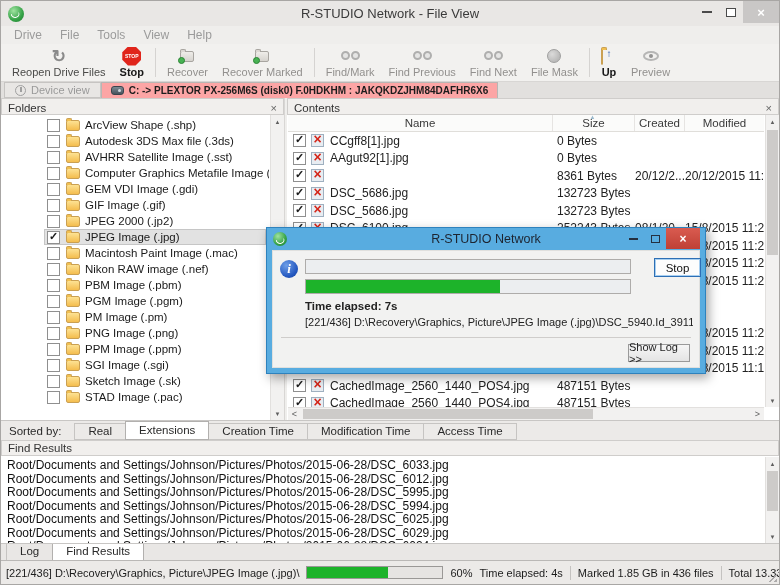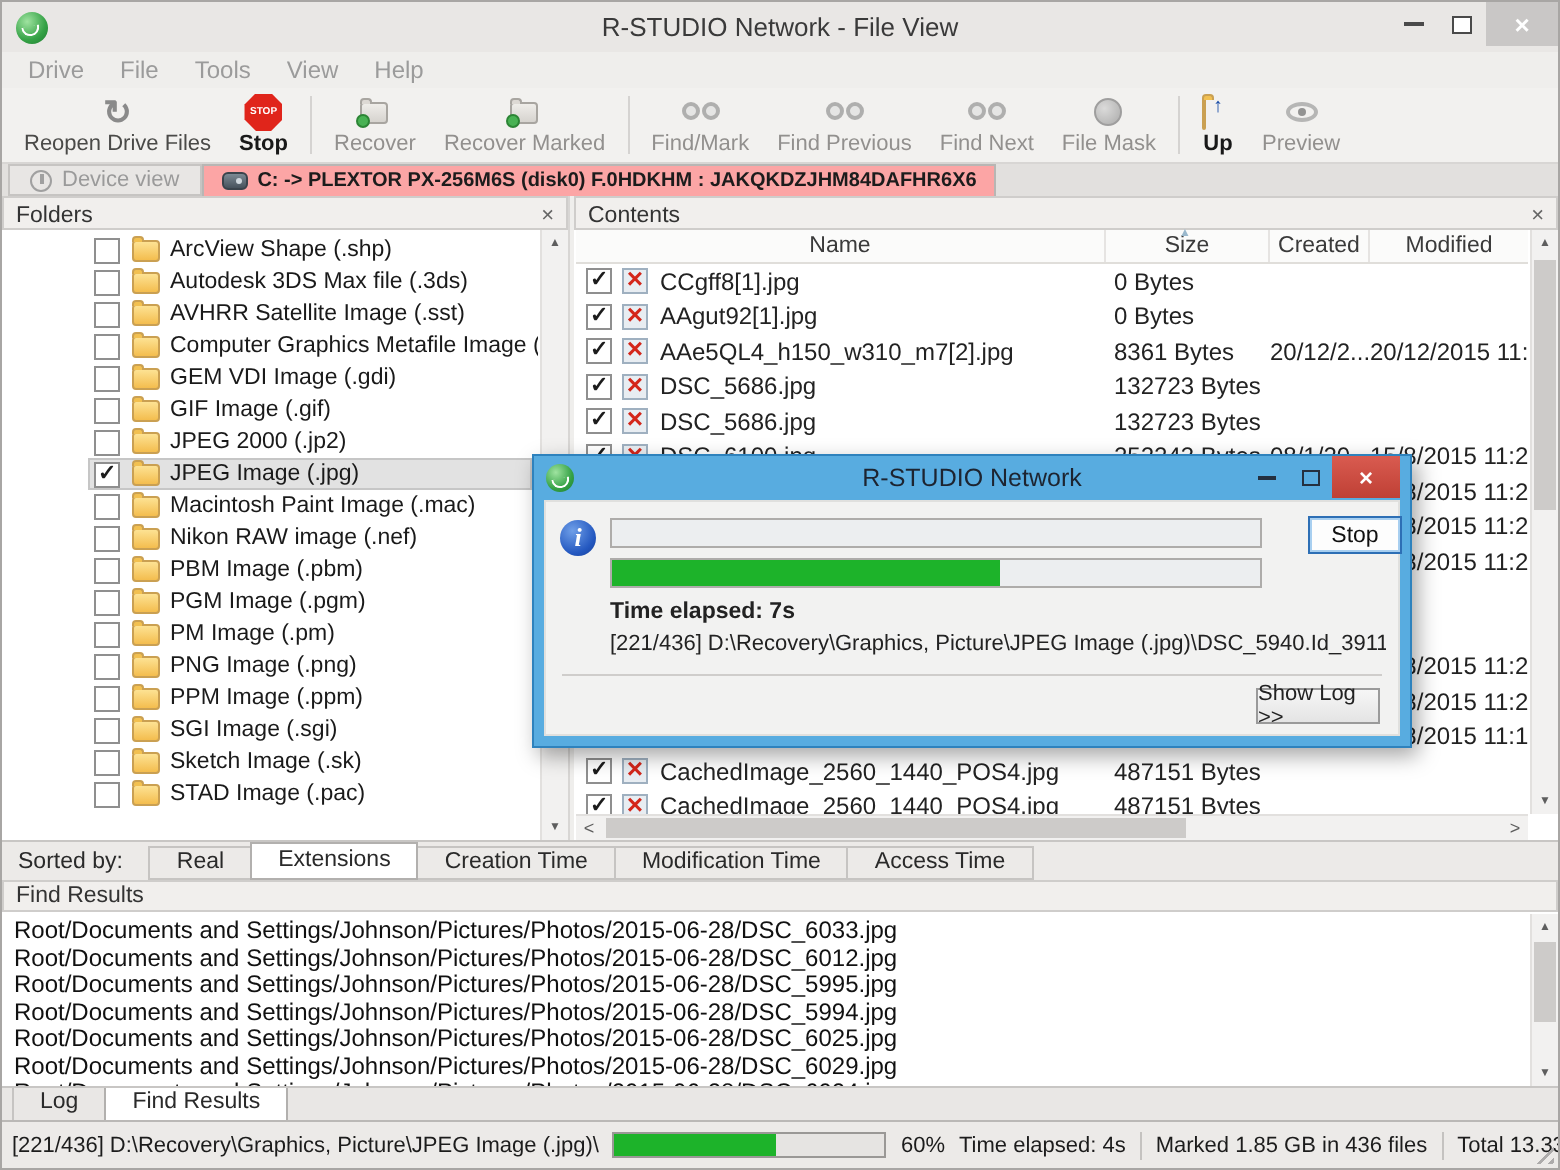--- a/index.html
+++ b/index.html
@@ -482,21 +482,20 @@
             <span class="r-ntext">AAgut92[1].jpg</span>
           </span>
           <span class="r-size">0 Bytes</span>
           <span class="r-created"></span>
           <span class="r-mod"></span>
         </div>
           <div class="crow">
           <span class="r-name">
             <span class="cb checked"></span>
             <span class="fic"></span>
-            <span class="r-ntext">AAe5QL4_h150_w310_m7[2].jpg</span>
           </span>
           <span class="r-size">8361 Bytes</span>
           <span class="r-created">20/12/2...</span>
           <span class="r-mod">20/12/2015 11:29:</span>
         </div>
           <div class="crow">
           <span class="r-name">
             <span class="cb checked"></span>
             <span class="fic"></span>
             <span class="r-ntext">DSC_5686.jpg</span>

